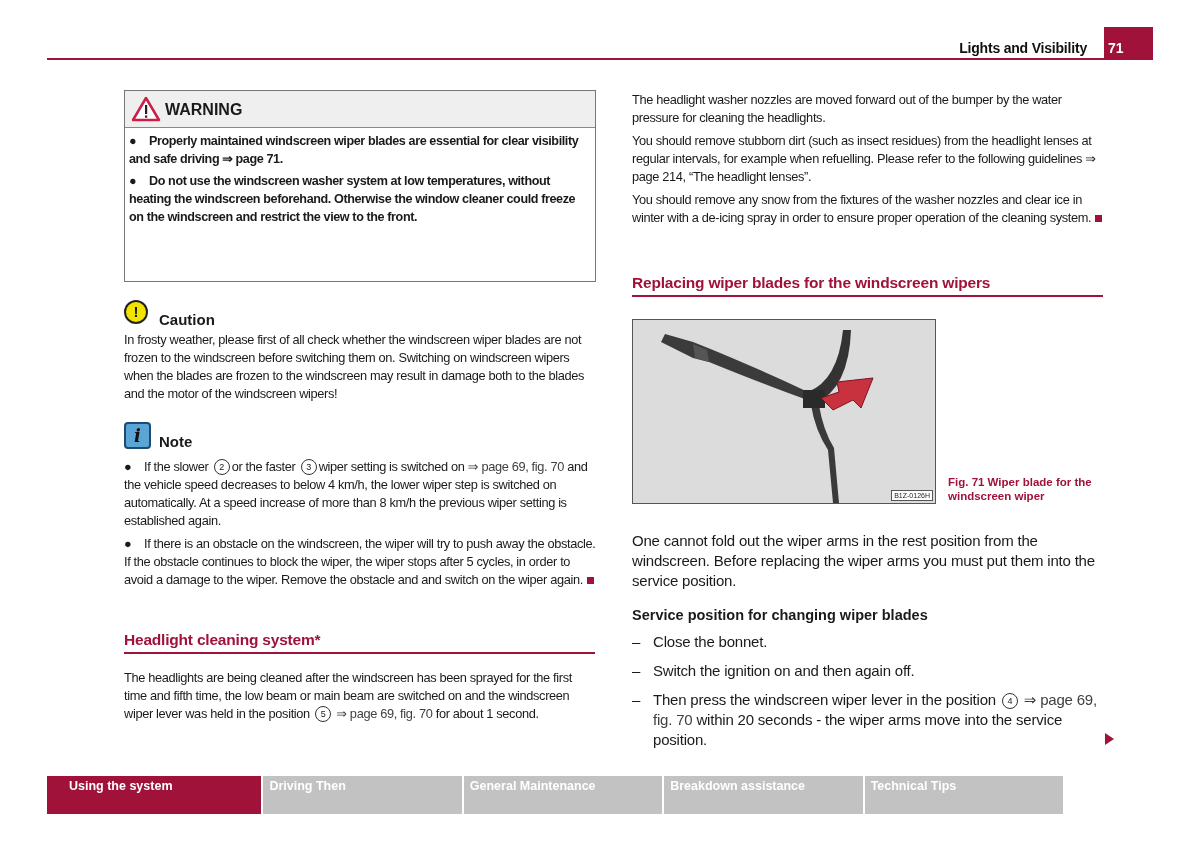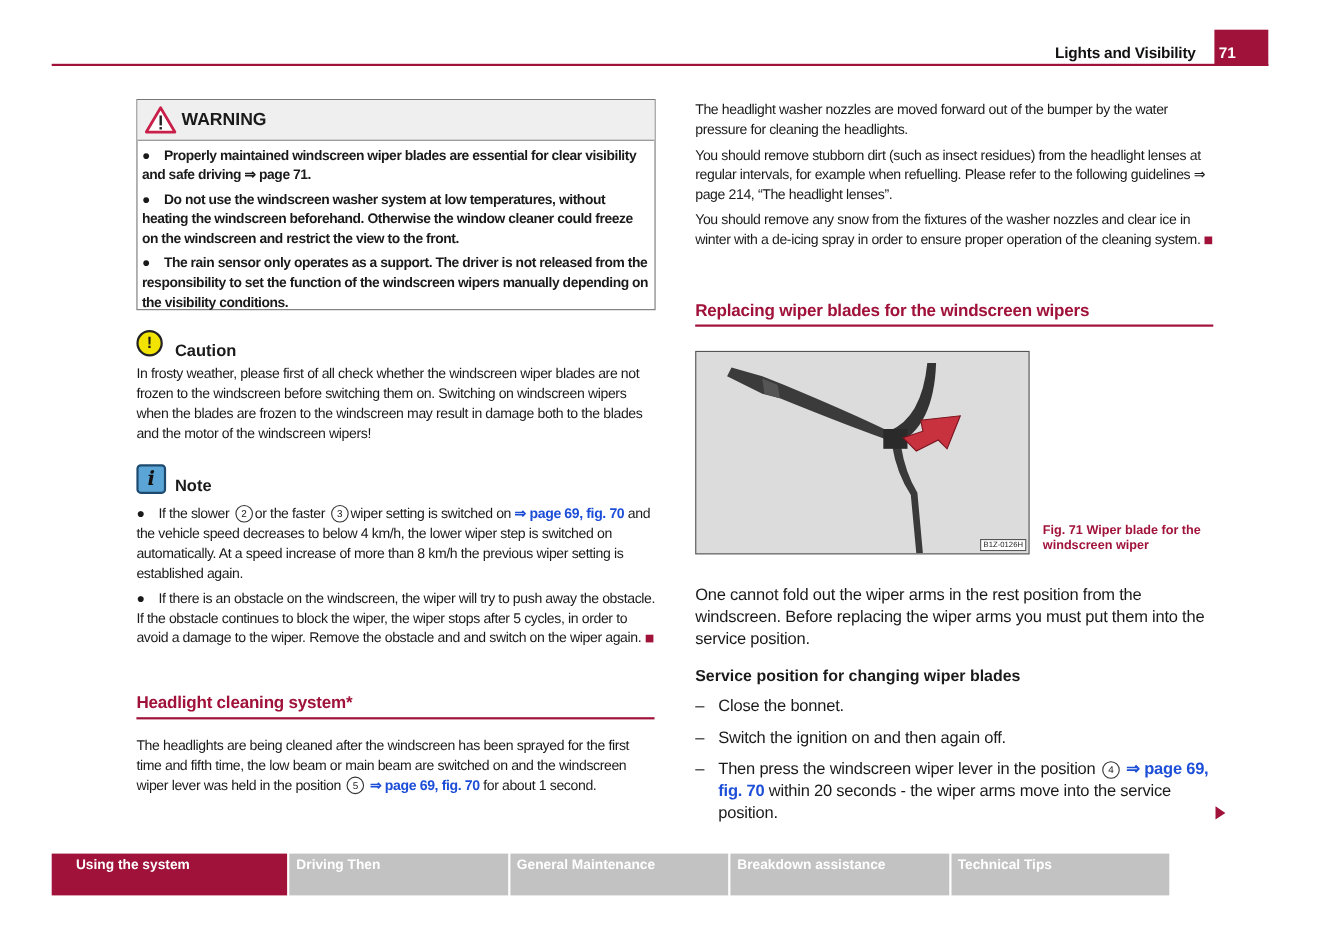--- a/index.html
+++ b/index.html
@@ -9,21 +9,21 @@
 
   
   .header-rule { left: 47px; top: 58px; width: 1106px; height: 2px; background: #a0123a; }
   .header-title { right: 113px; top: 40px; font-size: 14px; font-weight: bold; color: #111; letter-spacing: -0.2px; }
   .page-num-box { left: 1104px; top: 27px; width: 49px; height: 33px; background: #a0123a; }
   .page-num { left: 1108px; top: 40px; font-size: 14px; font-weight: bold; color: #fff; }
 
   
   .body-text { font-size: 12.8px; line-height: 18px; letter-spacing: -0.35px; }
   .body-text p { margin: 4px 0 5px 0; }
-  .link { color: #1d4ed8; font-weight: bold; }
+  .link { color: #404040; }
   .circ { display: inline-block; width: 14px; height: 14px; border: 1.2px solid #333; border-radius: 50%;
           font-size: 9px; line-height: 14px; text-align: center; vertical-align: 1px; margin: 0 2px; }
   .end-mark { display: inline-block; width: 7px; height: 7px; background: #a0123a; margin-left: 4px; }
   .bullet { display: inline-block; width: 20px; }
 
   
   .warning { left: 124px; top: 90px; width: 470px; height: 190px; border: 1px solid #777; }
   .warning-head { height: 36px; background: #efefef; border-bottom: 1px solid #888; position: relative; }
   .warning-icon { position: absolute; left: 6px; top: 5px; }
   .warning-title { position: absolute; left: 40px; top: 10px; font-size: 16px; font-weight: bold; }
@@ -88,21 +88,20 @@
         <path d="M15 2 L28 24 L2 24 Z" fill="#fff" stroke="#c8204a" stroke-width="2.5" stroke-linejoin="round"></path>
         <rect x="14" y="9" width="2.2" height="9" fill="#222"></rect>
         <rect x="14" y="19.5" width="2.2" height="2.2" fill="#222"></rect>
       </svg>
     </span>
     <span class="warning-title">WARNING</span>
   </div>
   <div class="warning-body">
     <p><span class="bullet">●</span><span>Properly maintained windscreen wiper blades are essential for clear visibility and safe driving ⇒ page 71.</span></p>
     <p><span class="bullet">●</span><span>Do not use the windscreen washer system at low temperatures, without heating the windscreen beforehand. Otherwise the window cleaner could freeze on the windscreen and restrict the view to the front.</span></p>
-    <p><span class="bullet">●</span><span>The rain sensor only operates as a support. The driver is not released from the responsibility to set the function of the windscreen wipers manually depending on the visibility conditions.</span></p>
   </div>
 </div>
 
 <div class="abs caution-icon">!</div>
 <div class="abs section-label caution-label">Caution</div>
 <div class="abs body-text caution-text">In frosty weather, please first of all check whether the windscreen wiper blades are not frozen to the windscreen before switching them on. Switching on windscreen wipers when the blades are frozen to the windscreen may result in damage both to the blades and the motor of the windscreen wipers!</div>
 
 <div class="abs note-icon">i</div>
 <div class="abs section-label note-label">Note</div>
 <div class="abs body-text note-text">

